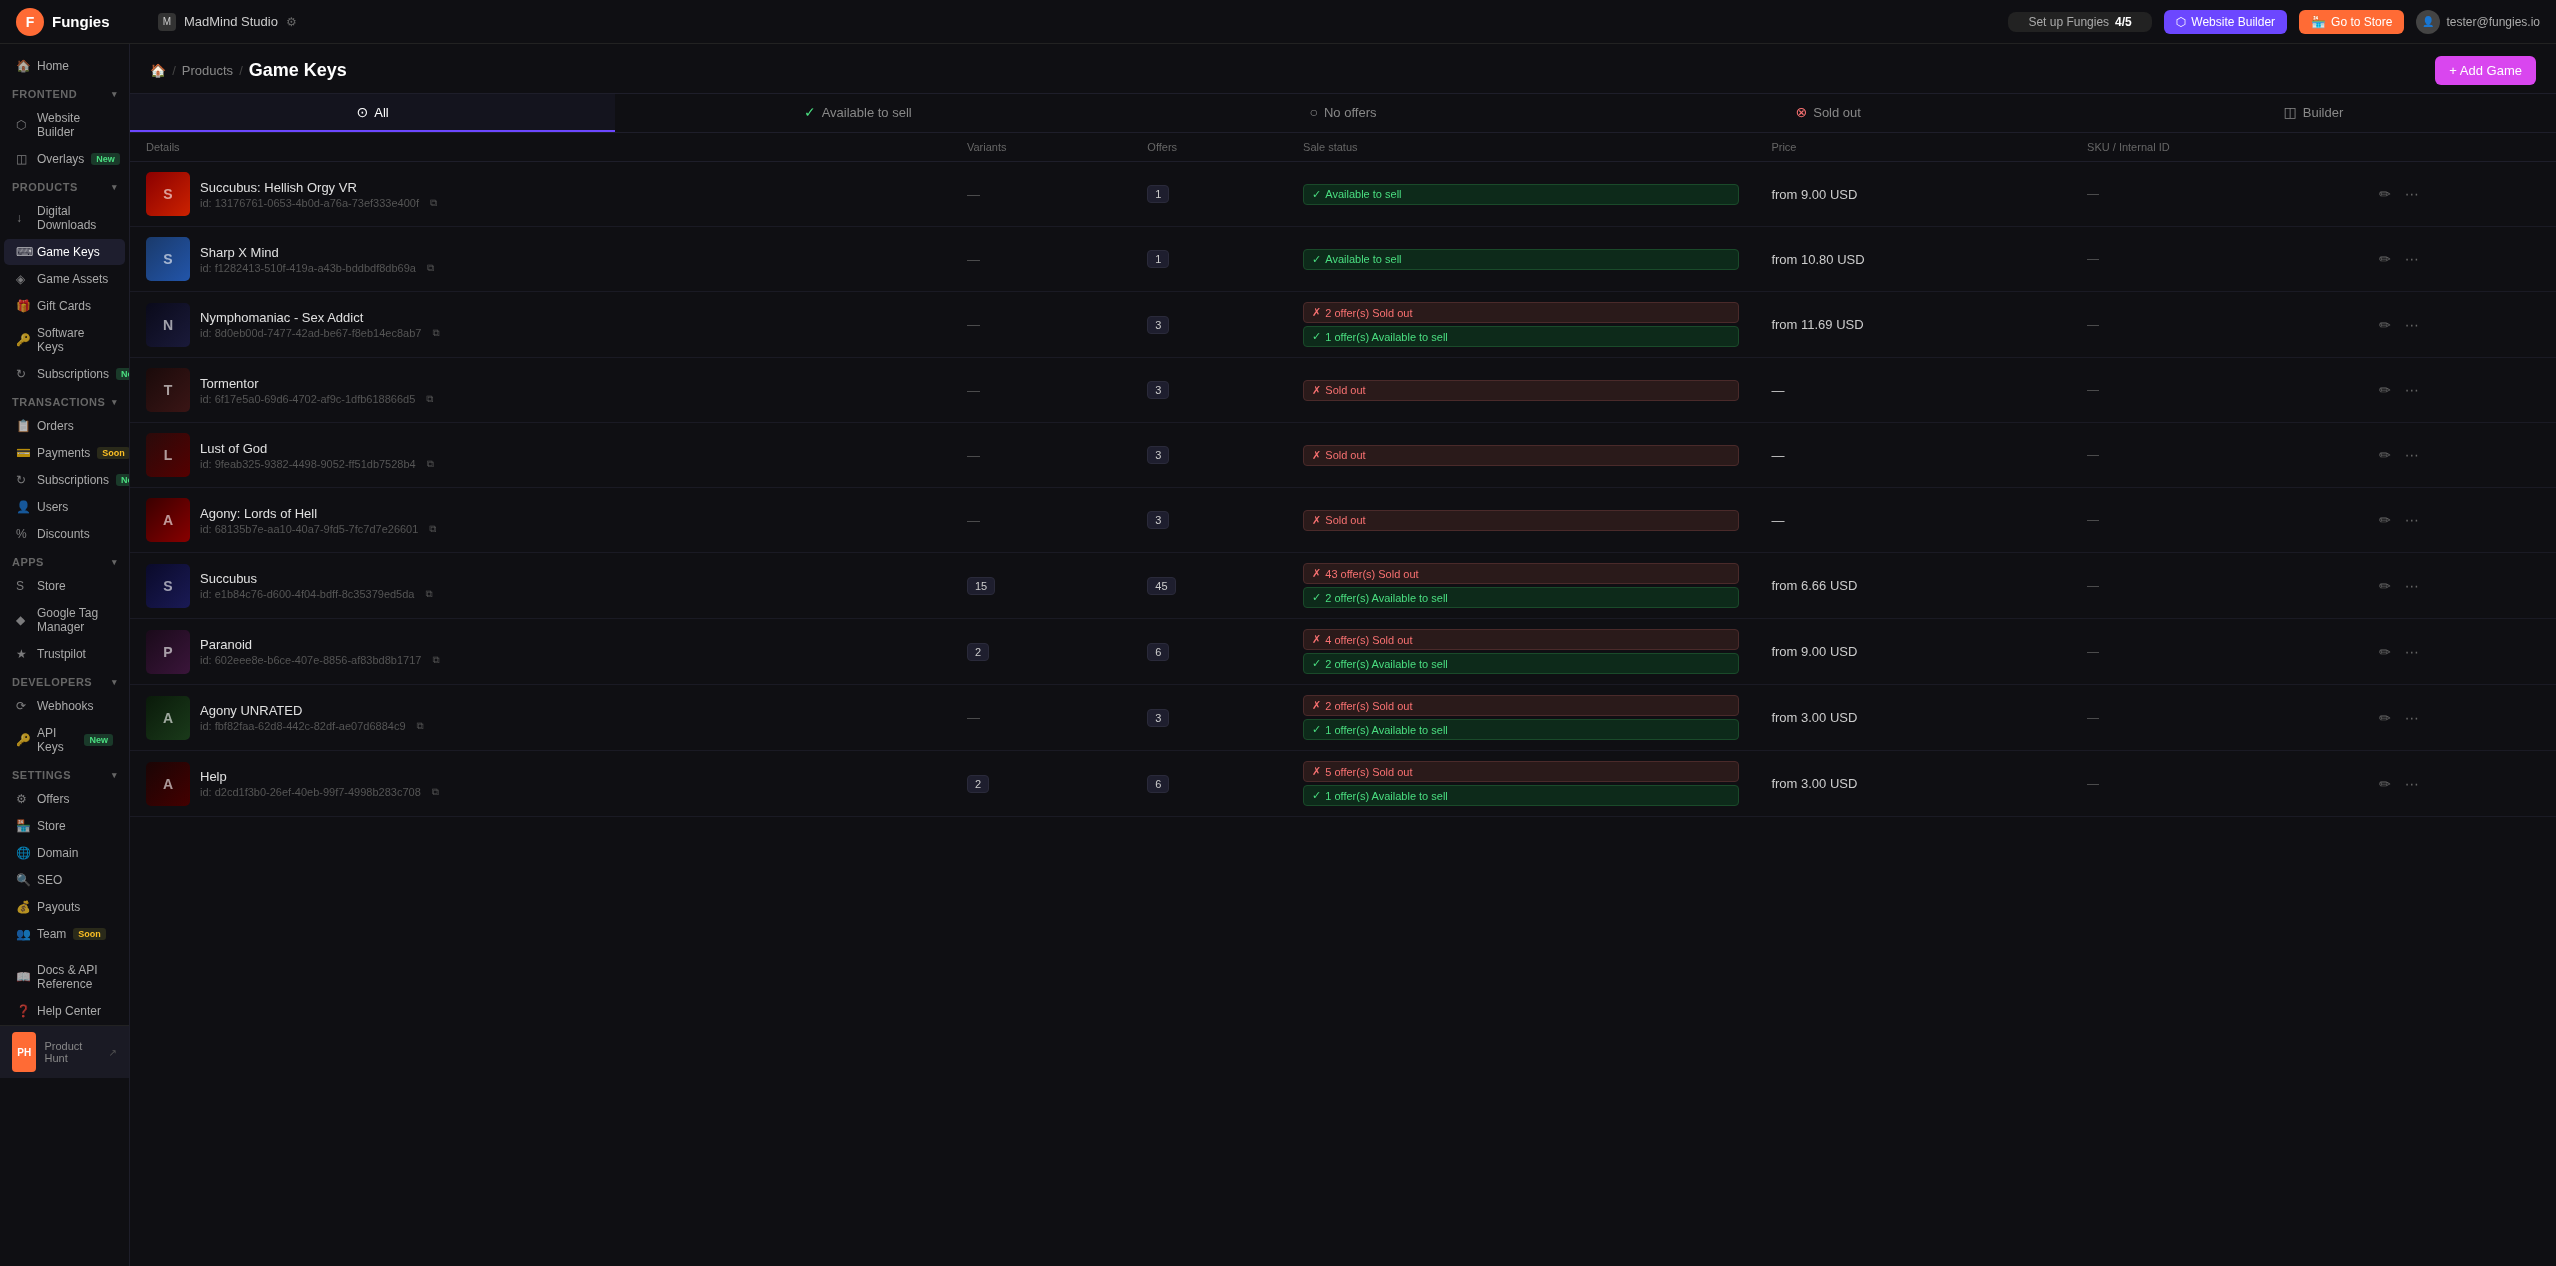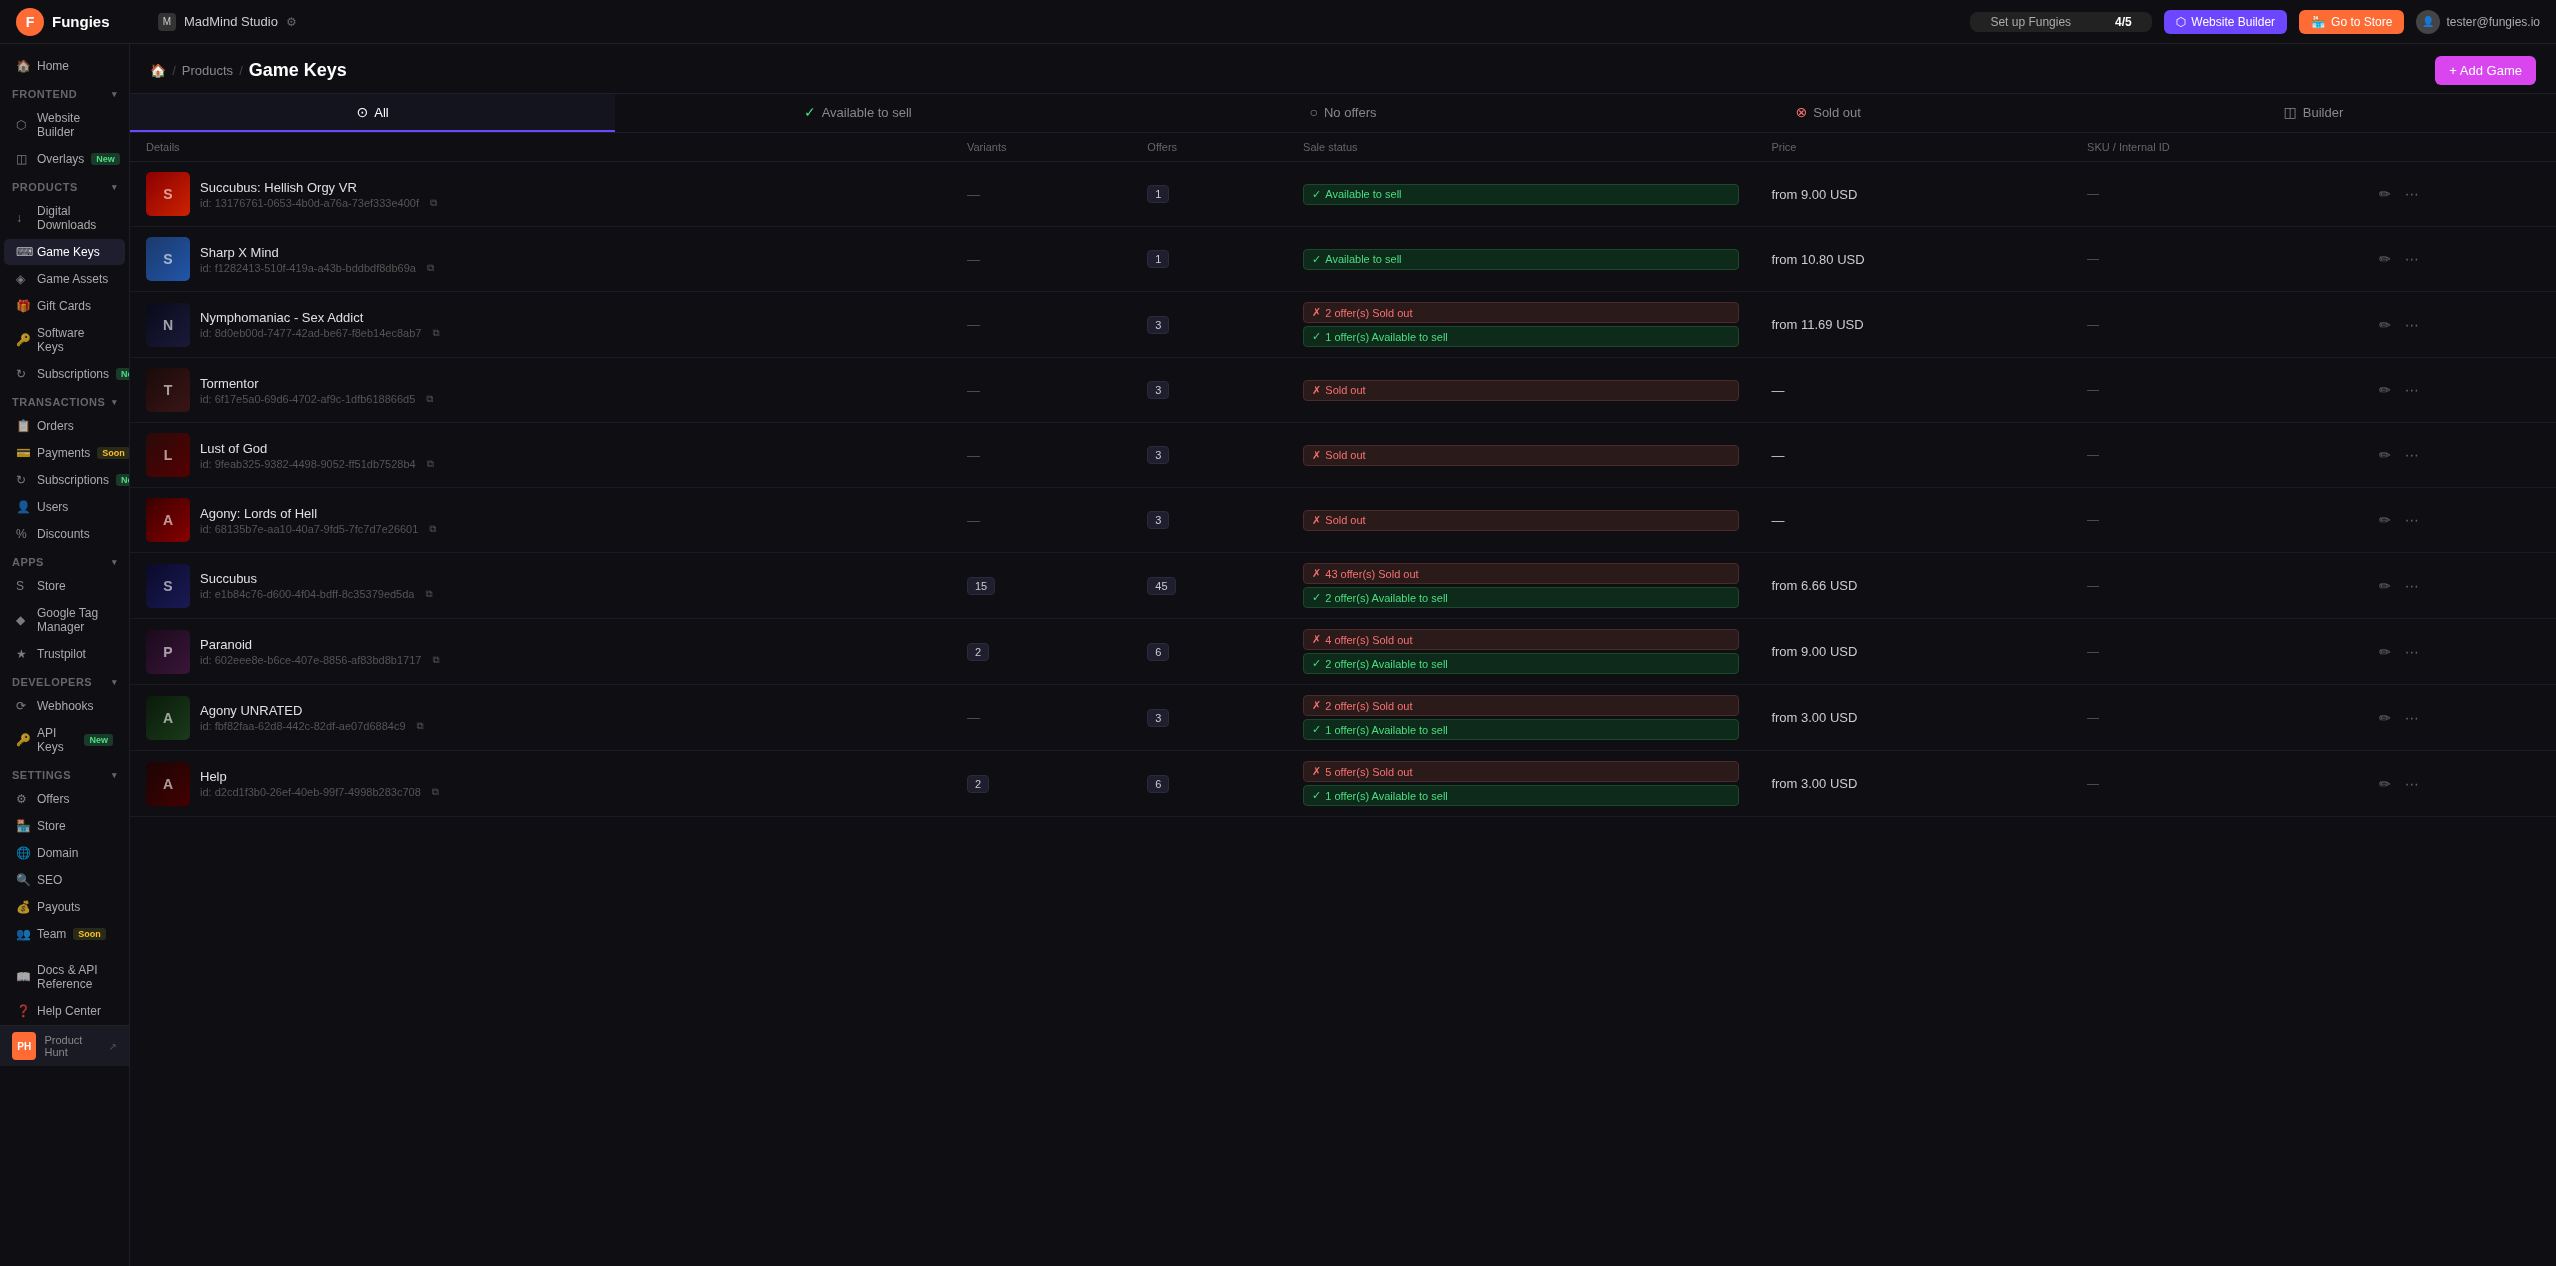--- a/index.html
+++ b/index.html
@@ -86,40 +86,40 @@
     .thumb-4 { background: linear-gradient(135deg, #1a0a0a, #3a1515); }
     .thumb-5 { background: linear-gradient(135deg, #2a0a0a, #550000); }
     .thumb-6 { background: linear-gradient(135deg, #3a0000, #880000); }
     .thumb-7 { background: linear-gradient(135deg, #0a0a2a, #1a1a55); }
     .thumb-8 { background: linear-gradient(135deg, #1a0a1a, #3a153a); }
     .thumb-9 { background: linear-gradient(135deg, #0a1a0a, #1a3a1a); }
     .thumb-10 { background: linear-gradient(135deg, #1a0505, #440000); }
 
     
     .ph-bar { background: #1a1a24; border-top: 1px solid #222; padding: 6px 12px; display: flex; align-items: center; gap: 8px; font-size: 11px; color: #888; cursor: pointer; }
-    .ph-logo { width: 28px; height: 28px; background: #ff6b35; border-radius: 4px; display: flex; align-items: center; justify-content: center; color: #fff; font-size: 10px; font-weight: 700; }
+    .ph-logo { width: 28px; height: 40px; background: #ff6b35; border-radius: 4px; display: flex; align-items: center; justify-content: center; color: #fff; font-size: 10px; font-weight: 700; }
   </style>
 </head>
 <body>
 
 <div class="topbar">
   <div class="topbar-logo">
     <div class="logo-circle">F</div>
     <span>Fungies</span>
   </div>
   <div class="topbar-workspace">
     <div class="workspace-icon">M</div>
     <span>MadMind Studio</span>
     <span style="color:#666;font-size:12px;">⚙</span>
   </div>
   <div class="topbar-spacer"></div>
   <div class="topbar-setup">
     <div class="setup-progress">
       <span>Set up Fungies</span>
-      <span style="color:#fff;font-weight:600;margin-left:38px;">4/5</span>
+      <span style="color:#fff;font-weight:600;">4/5</span>
     </div>
   </div>
   <button class="btn-website-builder">
     <span>⬡</span>
     <span>Website Builder</span>
   </button>
   <button class="btn-go-store">
     <span>🏪</span>
     <span>Go to Store</span>
   </button>

